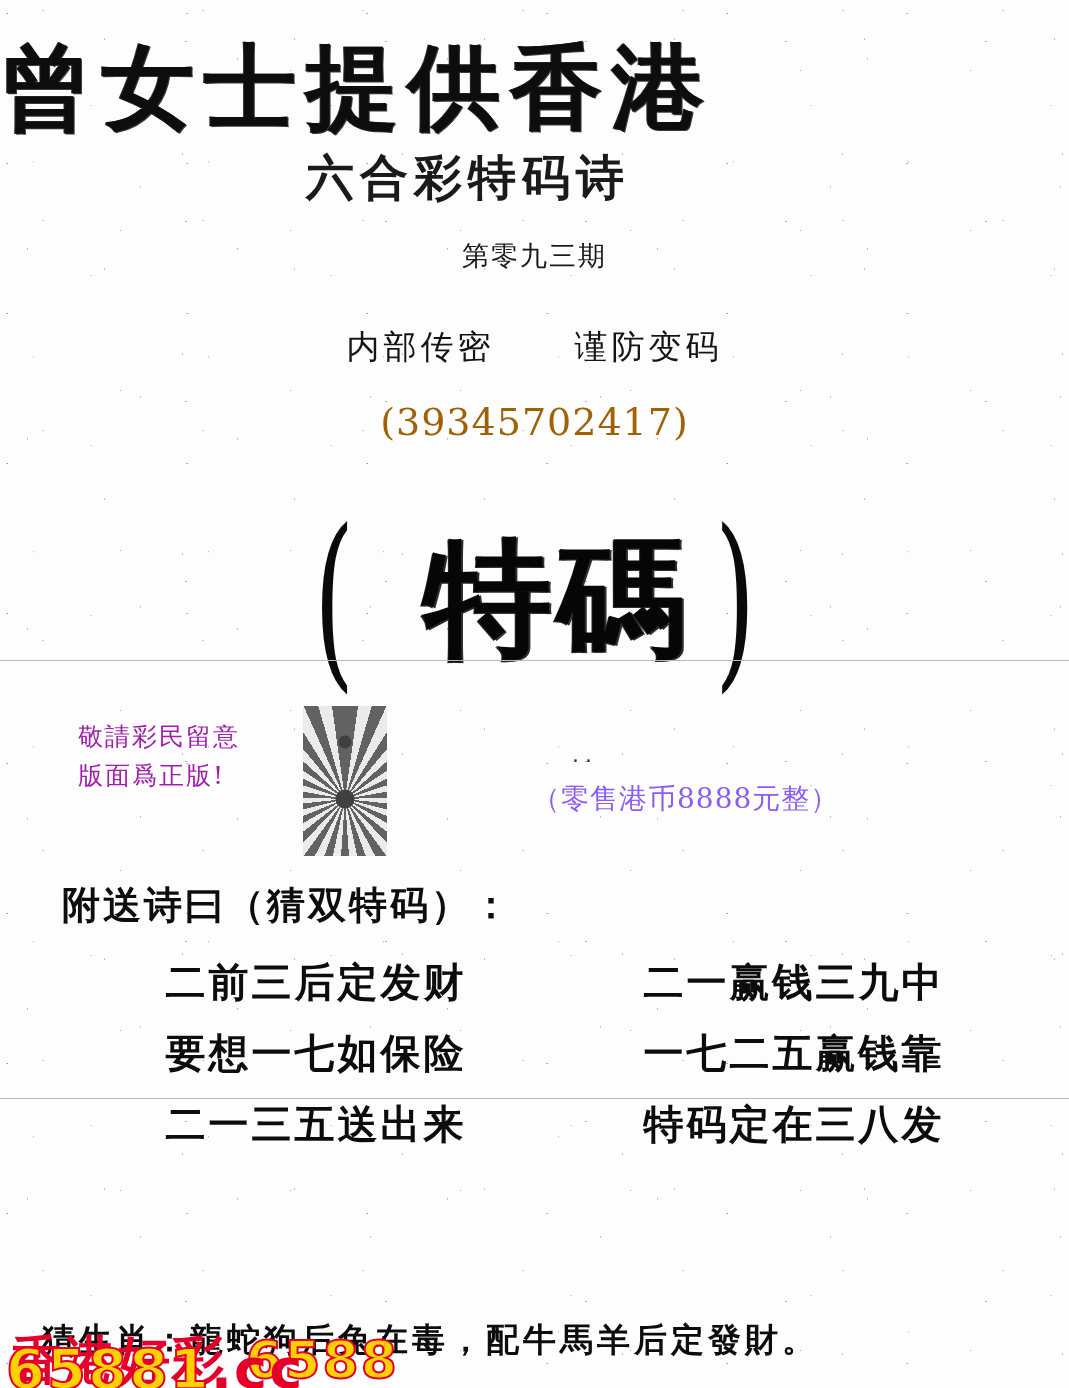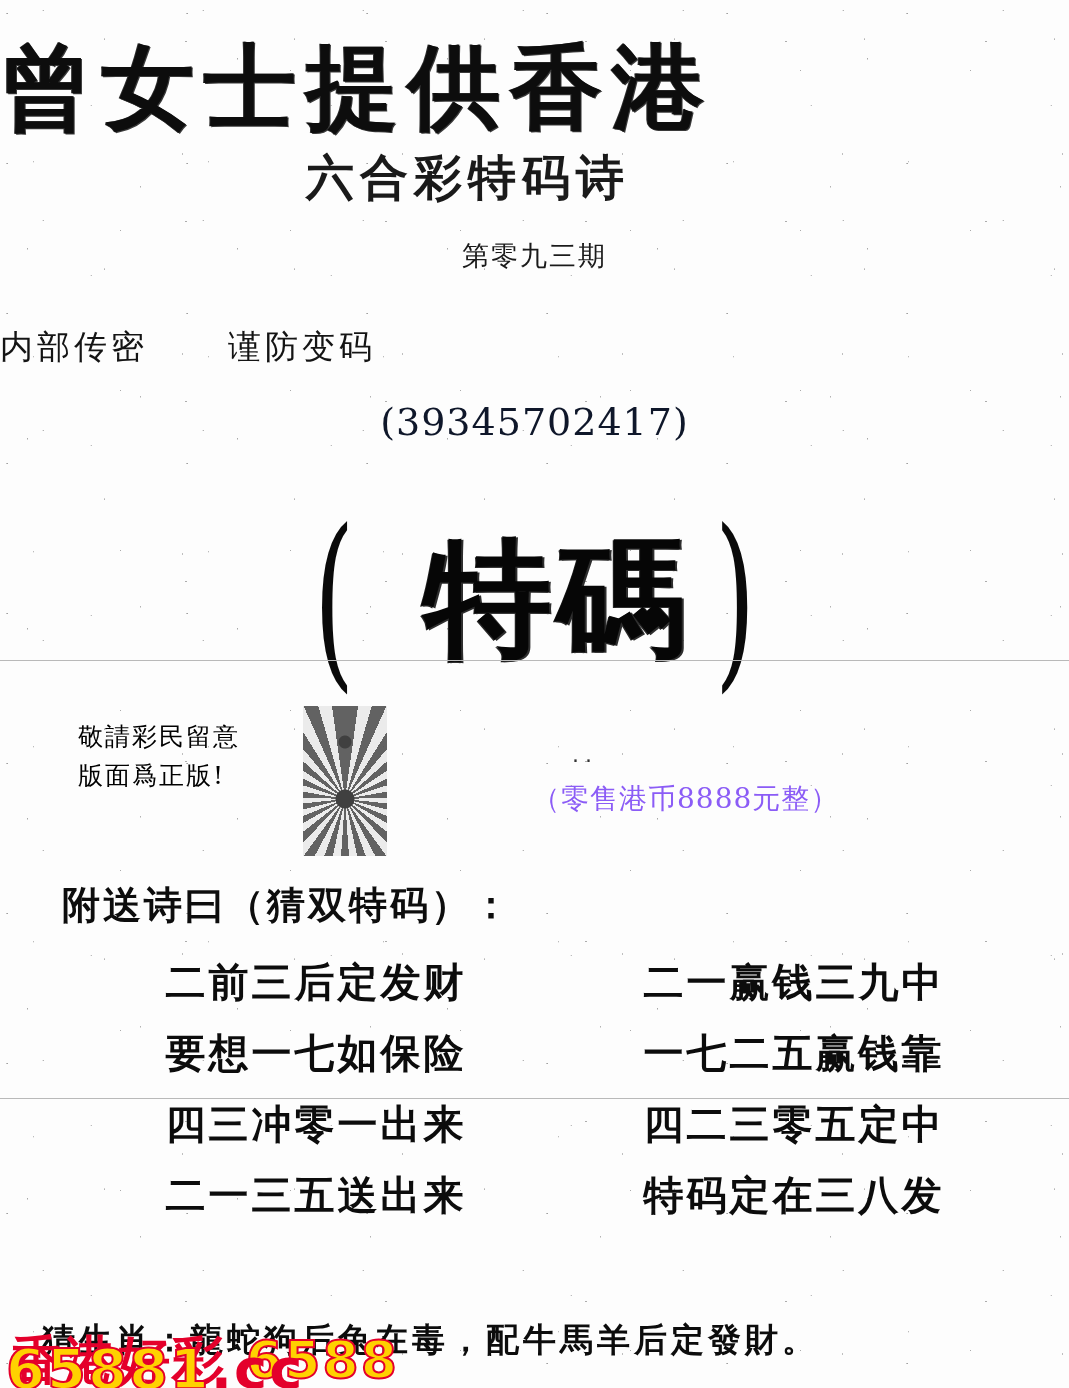--- a/index.html
+++ b/index.html
@@ -77,35 +77,36 @@
     font-size: 27px;
     letter-spacing: 2px;
     color: #1a1a1a;
   }
   .notice-row {
     position: absolute;
     top: 325px;
     left: 0;
     width: 1069px;
     display: flex;
+    justify-content: center;
     gap: 80px;
     font-size: 33px;
     letter-spacing: 4px;
     color: #141414;
   }
   .code-number {
     position: absolute;
     top: 400px;
     left: 0;
     width: 1069px;
     text-align: center;
     font-family: "DejaVu Serif", serif;
     font-size: 38px;
     letter-spacing: 1px;
-    color: #0f172a;
+    color: #a16207;
   }
 
   
   .hero {
     position: absolute;
     top: 505px;
     left: 0;
     width: 1069px;
     display: flex;
     justify-content: center;
@@ -142,21 +143,21 @@
   .fold-b { top: 1098px; }
 
   .stamp-note {
     position: absolute;
     top: 718px;
     left: 78px;
     font-family: "DejaVu Serif", serif;
     font-size: 25px;
     line-height: 1.55;
     letter-spacing: 2px;
-    color: #000000;
+    color: #a21caf;
     width: 215px;
   }
   .stamp-img {
     position: absolute;
     top: 706px;
     left: 303px;
     width: 84px;
     height: 150px;
     background:
       radial-gradient(circle at 50% 24%, #3a3a3a 0 6px, transparent 7px),
@@ -299,24 +300,20 @@
   <div class="poem">
     <div class="poem-row">
       <div class="poem-col left">二前三后定发财</div>
       <div class="poem-col right">二一赢钱三九中</div>
     </div>
     <div class="poem-row">
       <div class="poem-col left">要想一七如保险</div>
       <div class="poem-col right">一七二五赢钱靠</div>
     </div>
     <div class="poem-row">
-      <div class="poem-col left">四三冲零一出来</div>
-      <div class="poem-col right">四二三零五定中</div>
-    </div>
-    <div class="poem-row">
       <div class="poem-col left">二一三五送出来</div>
       <div class="poem-col right">特码定在三八发</div>
     </div>
   </div>
 
   <div class="zodiac">猜生肖：龍蛇狗后兔在毒，配牛馬羊后定發財。</div>
 
   <div class="wm">
     <span class="red">香港好彩</span><span class="yellow"> 6588</span>
   </div>

